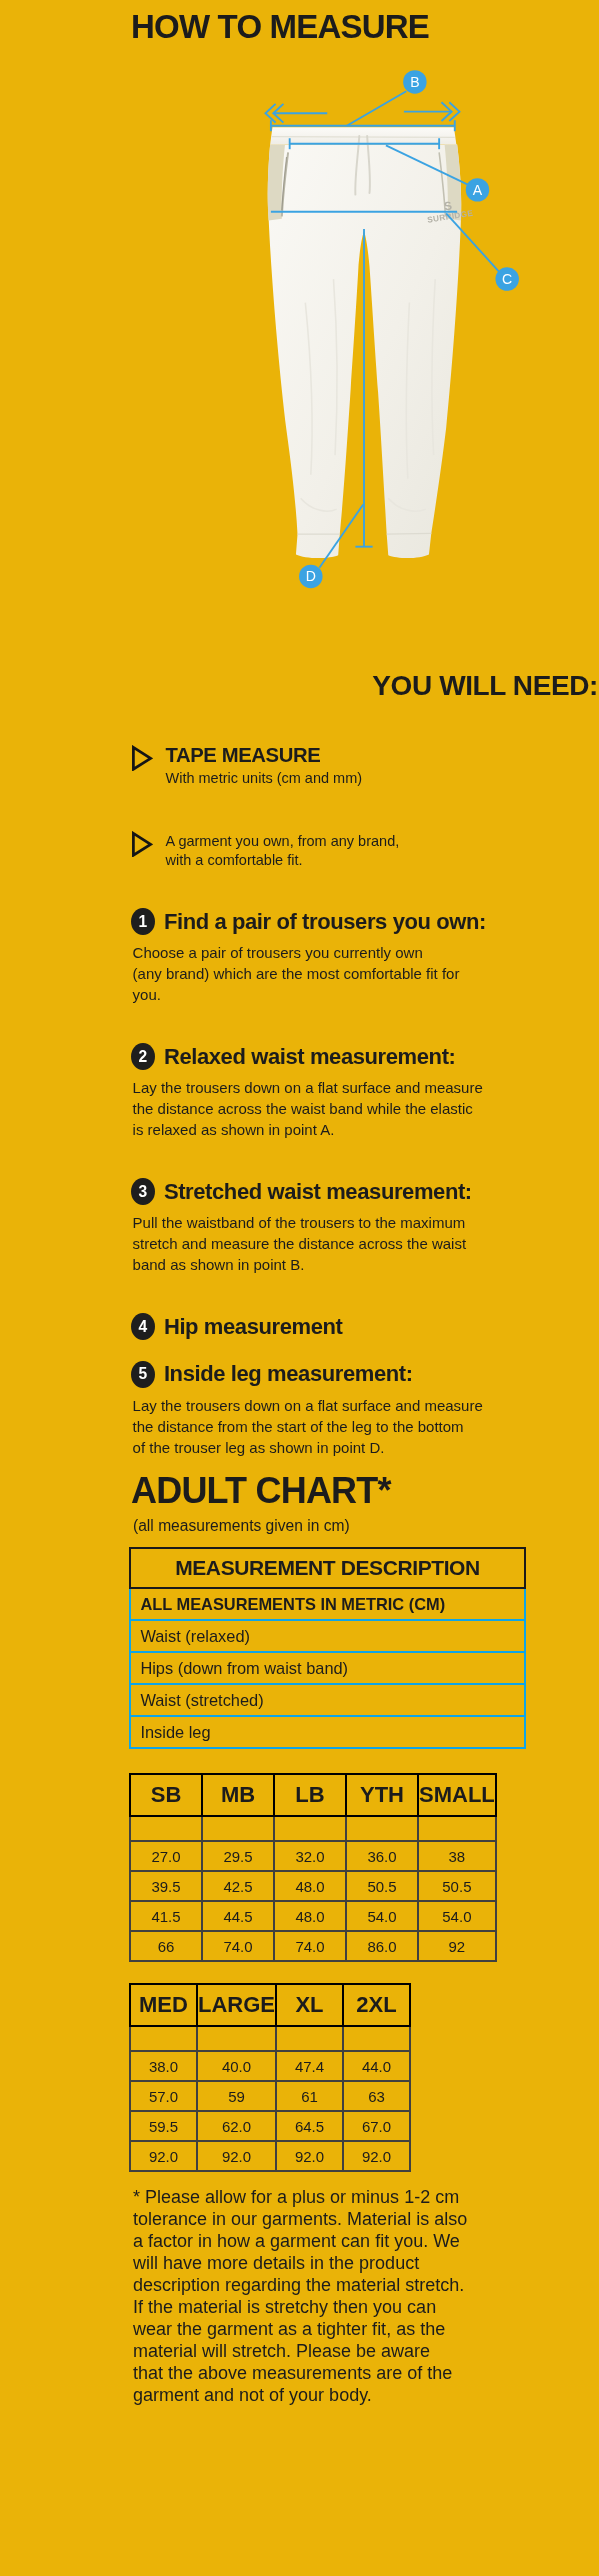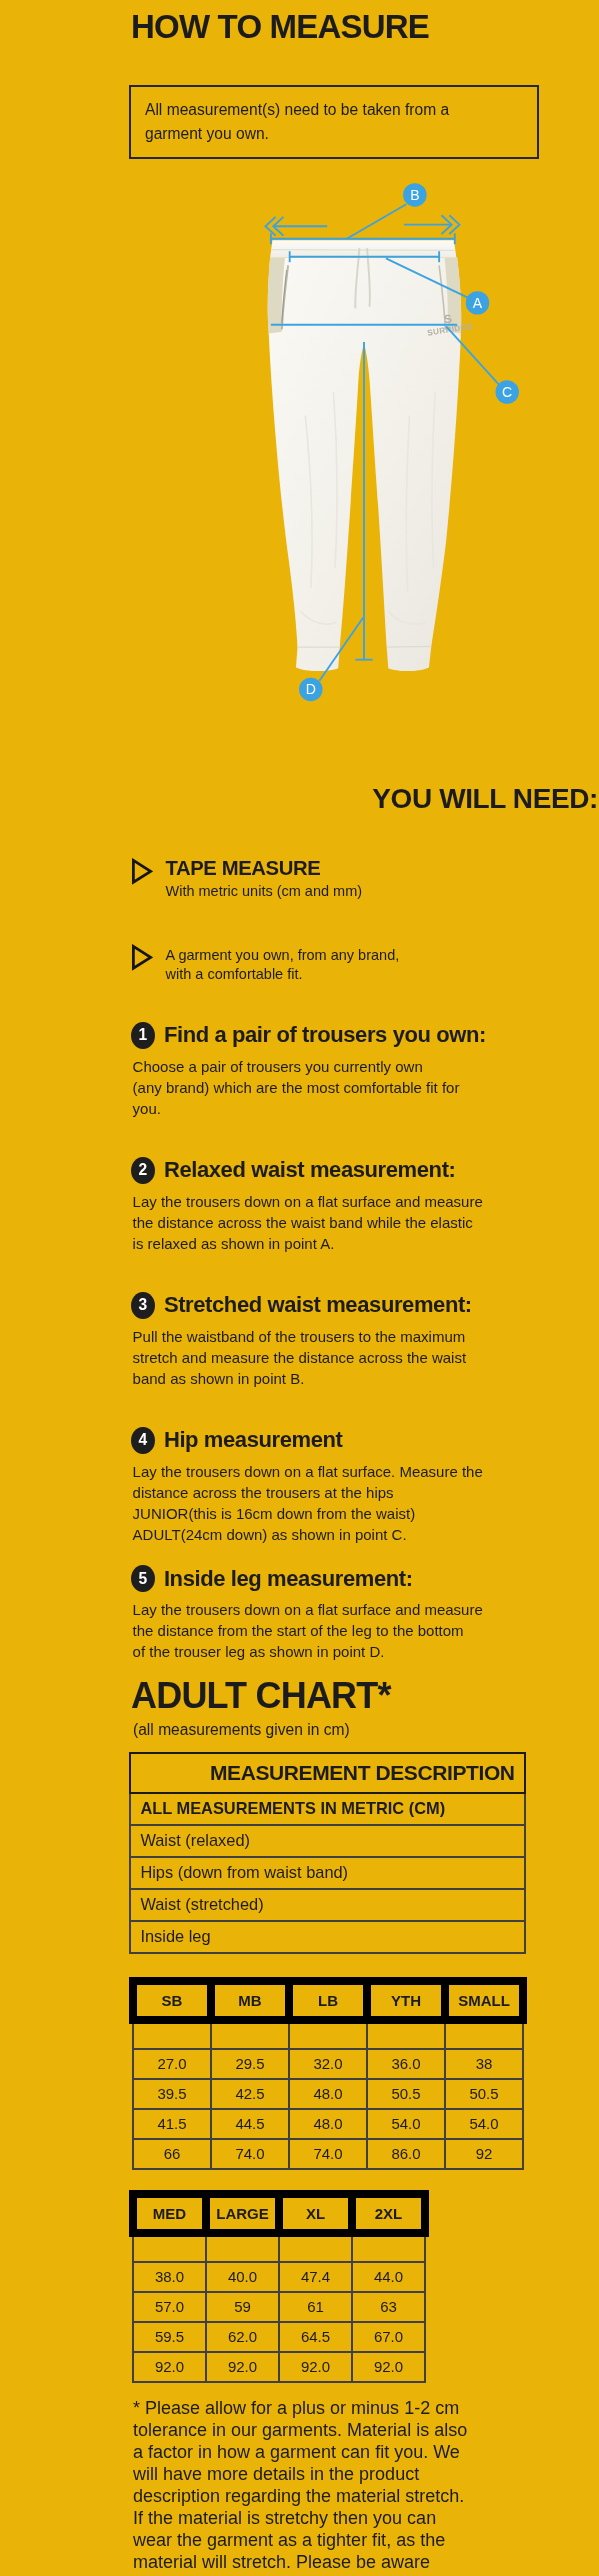--- a/index.html
+++ b/index.html
@@ -50,50 +50,46 @@
     white-space:pre-line;width:411px;
   }
   .chart-heading{
     margin:12.5px 0 0 131px;font-size:36px;font-weight:600;letter-spacing:-0.8px;
   }
   .chart-sub{margin:4.7px 0 0 133px;font-size:15.6px;}
   table{border-collapse:collapse;margin-left:129px;}
   .desc-table{margin-top:12.5px;width:397px;}
   .desc-table th{
     border:2.3px solid #1a1a1a;font-size:21px;padding:7px 9.4px;
-    text-align:right;letter-spacing:-0.4px;
-  }
-  .desc-table td{border:2px solid #404040;font-size:16.4px;padding:5.5px 9.4px;text-align:left;}
+    text-align:center;letter-spacing:-0.4px;
+  }
+  .desc-table td{border:2px solid #0ea5e9;font-size:16.4px;padding:5.5px 9.4px;text-align:left;}
   .desc-table tr.metric td{font-weight:bold;}
   .size-table{margin-top:23.5px;}
   .size-table th{
-    border:8px solid #000000;font-weight:bold;font-size:15px;
+    border:2px solid #000000;font-weight:bold;font-size:22px;
     padding:7px 0;text-align:center;
   }
   .size-table td{border:2px solid #404040;font-size:15px;padding:5.5px 0;text-align:center;}
   .size-table tr.blank-row td{height:23.5px;padding:0;}
   .size-table.cols-5 th,.size-table.cols-5 td{width:70px;}
   .size-table.cols-4 th,.size-table.cols-4 td{width:65px;}
   .size-table.second{margin-top:20.3px;}
   .footnote{
     margin:14px 0 0 133px;font-size:18px;line-height:22px;
     white-space:pre-line;width:426px;
   }
 </style>
 </head>
 <body>
 
 <div class="page">
 
   <h1 class="main-title">HOW TO MEASURE</h1>
 
-  <div class="notice-box">
-    <p class="notice-text">All measurement(s) need to be taken from a
-garment you own.</p>
-  </div>
 
   <svg class="diagram" width="415" height="579" viewBox="0 0 530 740" xmlns="http://www.w3.org/2000/svg">
     <defs>
       <linearGradient id="gBody" x1="0" y1="0" x2="1" y2="1">
         <stop offset="0" stop-color="#faf9f5"></stop>
         <stop offset="0.55" stop-color="#f2f0e9"></stop>
         <stop offset="1" stop-color="#e9e7de"></stop>
       </linearGradient>
       <linearGradient id="gWaist" x1="0" y1="0" x2="0" y2="1">
         <stop offset="0" stop-color="#fcfbf8"></stop>
@@ -265,24 +261,20 @@
       <p class="step-body">Pull the waistband of the trousers to the maximum
 stretch and measure the distance across the waist
 band as shown in point B.</p>
     </div>
 
     <div class="step">
       <div class="step-head">
         <span class="step-num">4</span>
         <span class="step-title">Hip measurement</span>
       </div>
-      <p class="step-body">Lay the trousers down on a flat surface. Measure the
-distance across the trousers at the hips
-JUNIOR(this is 16cm down from the waist)
-ADULT(24cm down) as shown in point C.</p>
     </div>
 
     <div class="step tight">
       <div class="step-head">
         <span class="step-num">5</span>
         <span class="step-title">Inside leg measurement:</span>
       </div>
       <p class="step-body">Lay the trousers down on a flat surface and measure
 the distance from the start of the leg to the bottom
 of the trouser leg as shown in point D.</p>

